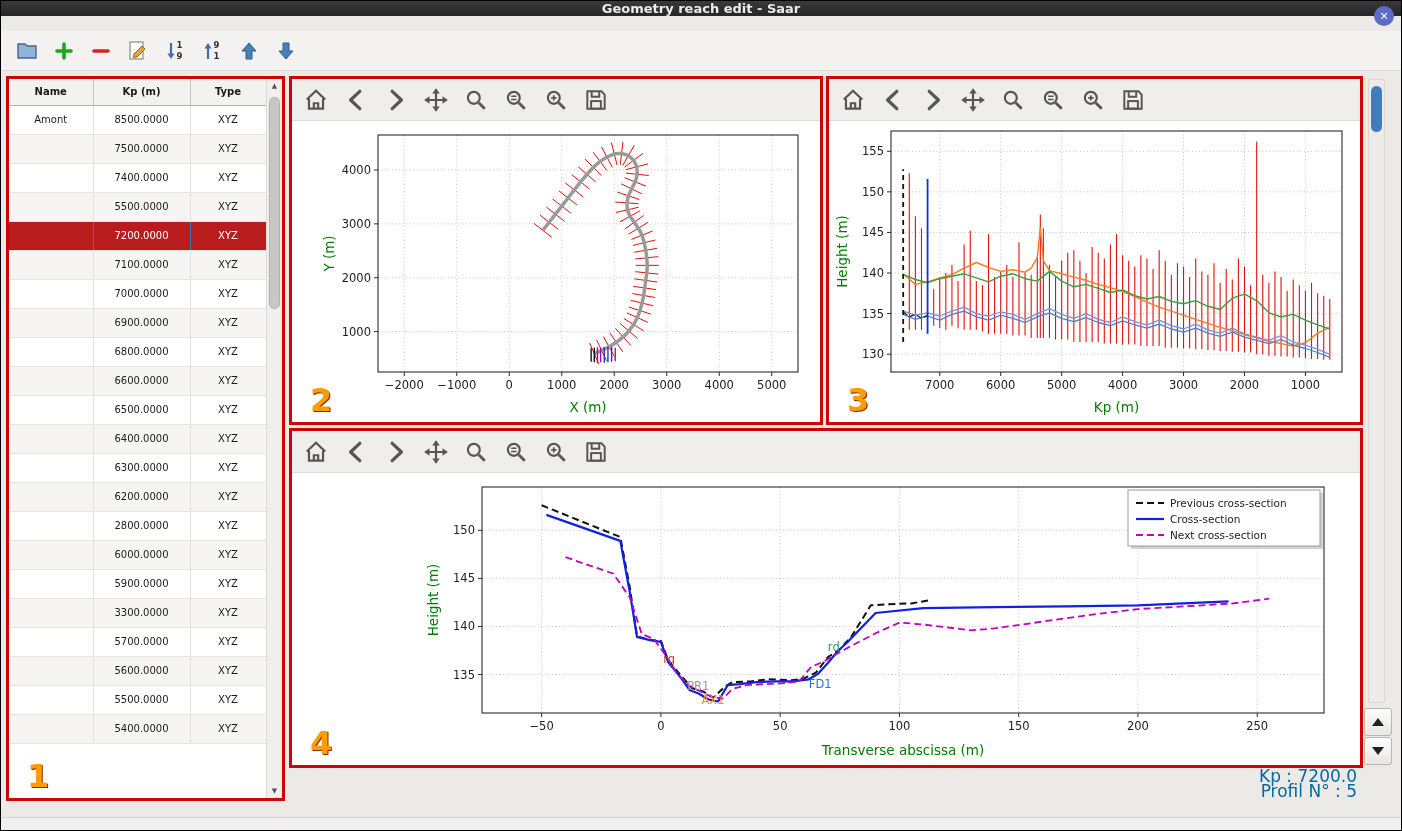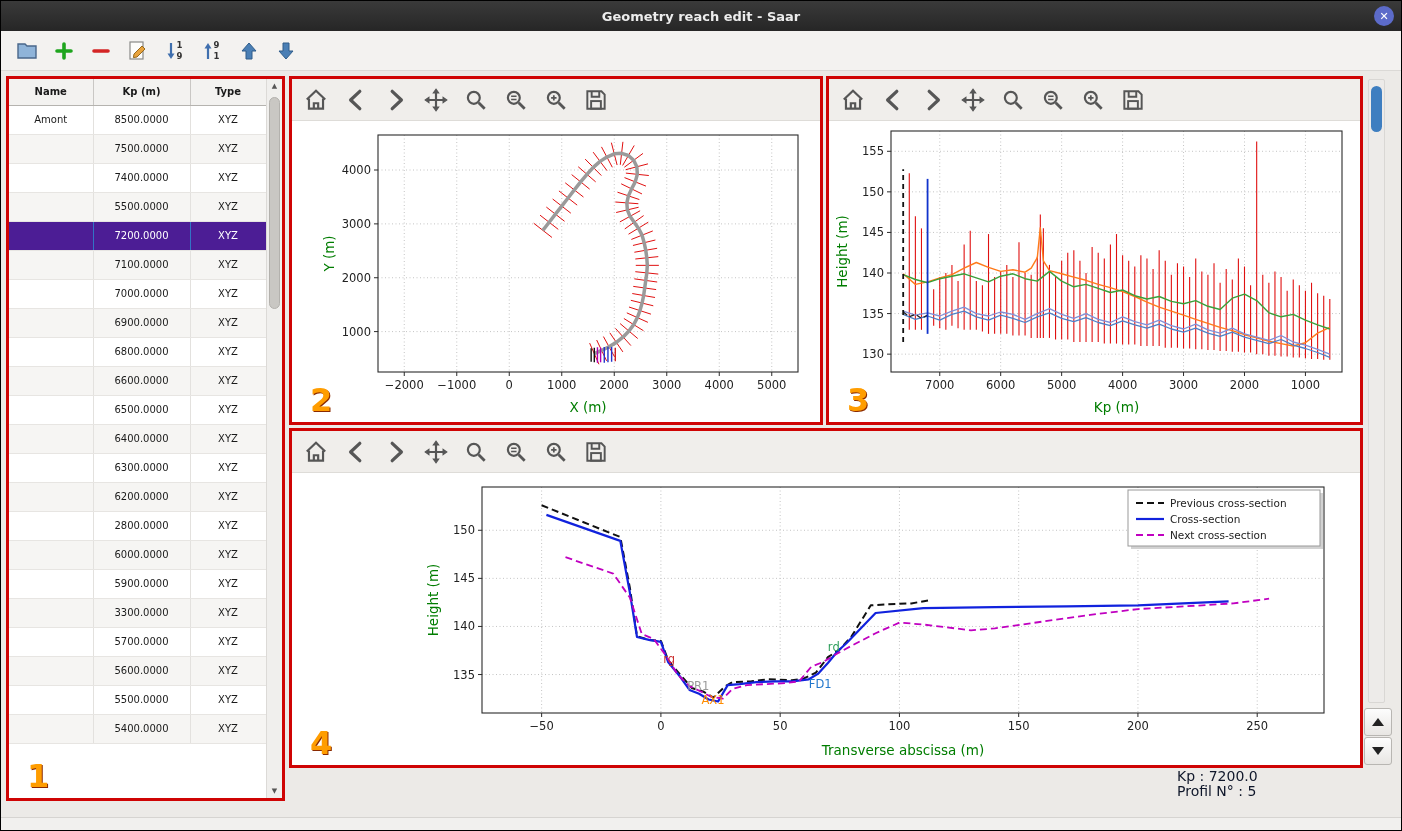--- a/index.html
+++ b/index.html
@@ -1,20 +1,20 @@
 <!DOCTYPE html>
 <html><head>
 <meta charset="utf-8">
 <style>
   html,body{margin:0;padding:0;background:#c8c8c8;}
   *{box-sizing:border-box;}
   #window{position:relative;width:1402px;height:831px;background:#eceae7;border:1px solid #000;
           font-family:"DejaVu Sans",sans-serif;overflow:hidden;}
   
-  .titlebar{position:absolute;left:0;top:0;right:0;height:30px;background:linear-gradient(#3a3a3a,#262626);
+  .titlebar{position:absolute;left:0;top:0;right:0;height:15px;background:linear-gradient(#3a3a3a,#262626);
             display:flex;align-items:center;justify-content:center;}
   .titlebar .title{color:#ececec;font-size:13px;font-weight:bold;}
   .close-btn{position:absolute;right:7px;top:5px;width:20px;height:20px;border-radius:50%;
              background:#5c6bc9;color:#fff;display:flex;align-items:center;justify-content:center;
              font-size:11px;cursor:pointer;}
   
   .main-toolbar{position:absolute;left:0;top:30px;right:0;height:40px;background:#f3f2f0;
                 border-bottom:1px solid #dbd9d6;display:flex;align-items:center;gap:9px;padding-left:12px;}
   .tool-btn{width:28px;height:28px;display:flex;align-items:center;justify-content:center;border-radius:3px;}
   
@@ -31,40 +31,40 @@
   
   .panel-num{position:absolute;left:18px;bottom:6px;font-size:32px;font-weight:bold;color:#ff9d00;
              text-shadow:1px 1px 0 #8a2a00;z-index:5;line-height:1;}
   
   #profiles-table{border-collapse:collapse;table-layout:fixed;width:257px;font-size:10px;color:#1a1a1a;}
   #profiles-table th{height:26px;background:#f3f2f0;font-weight:bold;border-right:1px solid #c9c7c4;
                      border-bottom:1px solid #b5b3af;text-align:center;}
   #profiles-table td{height:29px;border-right:1px solid #e3e1de;border-bottom:1px solid #e7e5e2;
                      text-align:center;overflow:hidden;white-space:nowrap;}
   #profiles-table tbody tr:nth-child(even){background:#f6f5f3;}
-  #profiles-table tbody tr.selected{background:#4c1d95;padding-left:37px;}
+  #profiles-table tbody tr.selected{background:#b91c1c;padding-left:37px;}
   #profiles-table tbody tr.selected td{color:#fff;border-right-color:#3273c5;}
   .tbl-scroll{position:absolute;top:0;right:0;bottom:0;width:16px;background:#f0efed;border-left:1px solid #dcdad7;}
   .tbl-arrow{height:14px;display:flex;align-items:center;justify-content:center;font-size:7px;color:#555;}
   .tbl-arrow.bottom{position:absolute;bottom:0;left:0;right:0;}
   .tbl-thumb{position:absolute;left:2px;top:18px;width:11px;height:212px;background:#c9c7c3;
              border:1px solid #b3b1ad;border-radius:6px;}
   
   .vtrack{position:absolute;left:1367px;top:78px;width:17px;height:624px;background:#edebe9;
           border:1px solid #d9d7d4;border-radius:2px;}
   .vthumb{position:absolute;left:2px;top:6px;width:11px;height:46px;background:#3e7ec0;border-radius:6px;}
   
   .spin{position:absolute;left:1363px;width:28px;height:28px;background:linear-gradient(#fdfdfd,#e8e6e3);
         border:1px solid #b8b6b2;border-radius:3px;display:flex;align-items:center;justify-content:center;cursor:pointer;}
   #spin-up{top:707px;} #spin-down{top:736px;}
   .tri-up{width:0;height:0;border-left:6px solid transparent;border-right:6px solid transparent;border-bottom:8px solid #222;}
   .tri-down{width:0;height:0;border-left:6px solid transparent;border-right:6px solid transparent;border-top:8px solid #222;}
   
-  .status-info{position:absolute;right:44px;top:768px;width:180px;text-align:left;font-size:14px;
-               color:#0f172a;line-height:15px;}
+  .status-info{position:absolute;right:44px;top:768px;width:180px;text-align:right;font-size:17px;
+               color:#0369a1;line-height:15px;}
   .statusbar{position:absolute;left:0;right:0;bottom:0;height:13px;background:#f1f0ee;border-top:1px solid #d6d4d1;}
 </style>
 </head>
 <body>
 
 <div id="window">
 
   <div class="titlebar">
     <span class="title">Geometry reach edit - Saar</span>
     <span class="close-btn">

